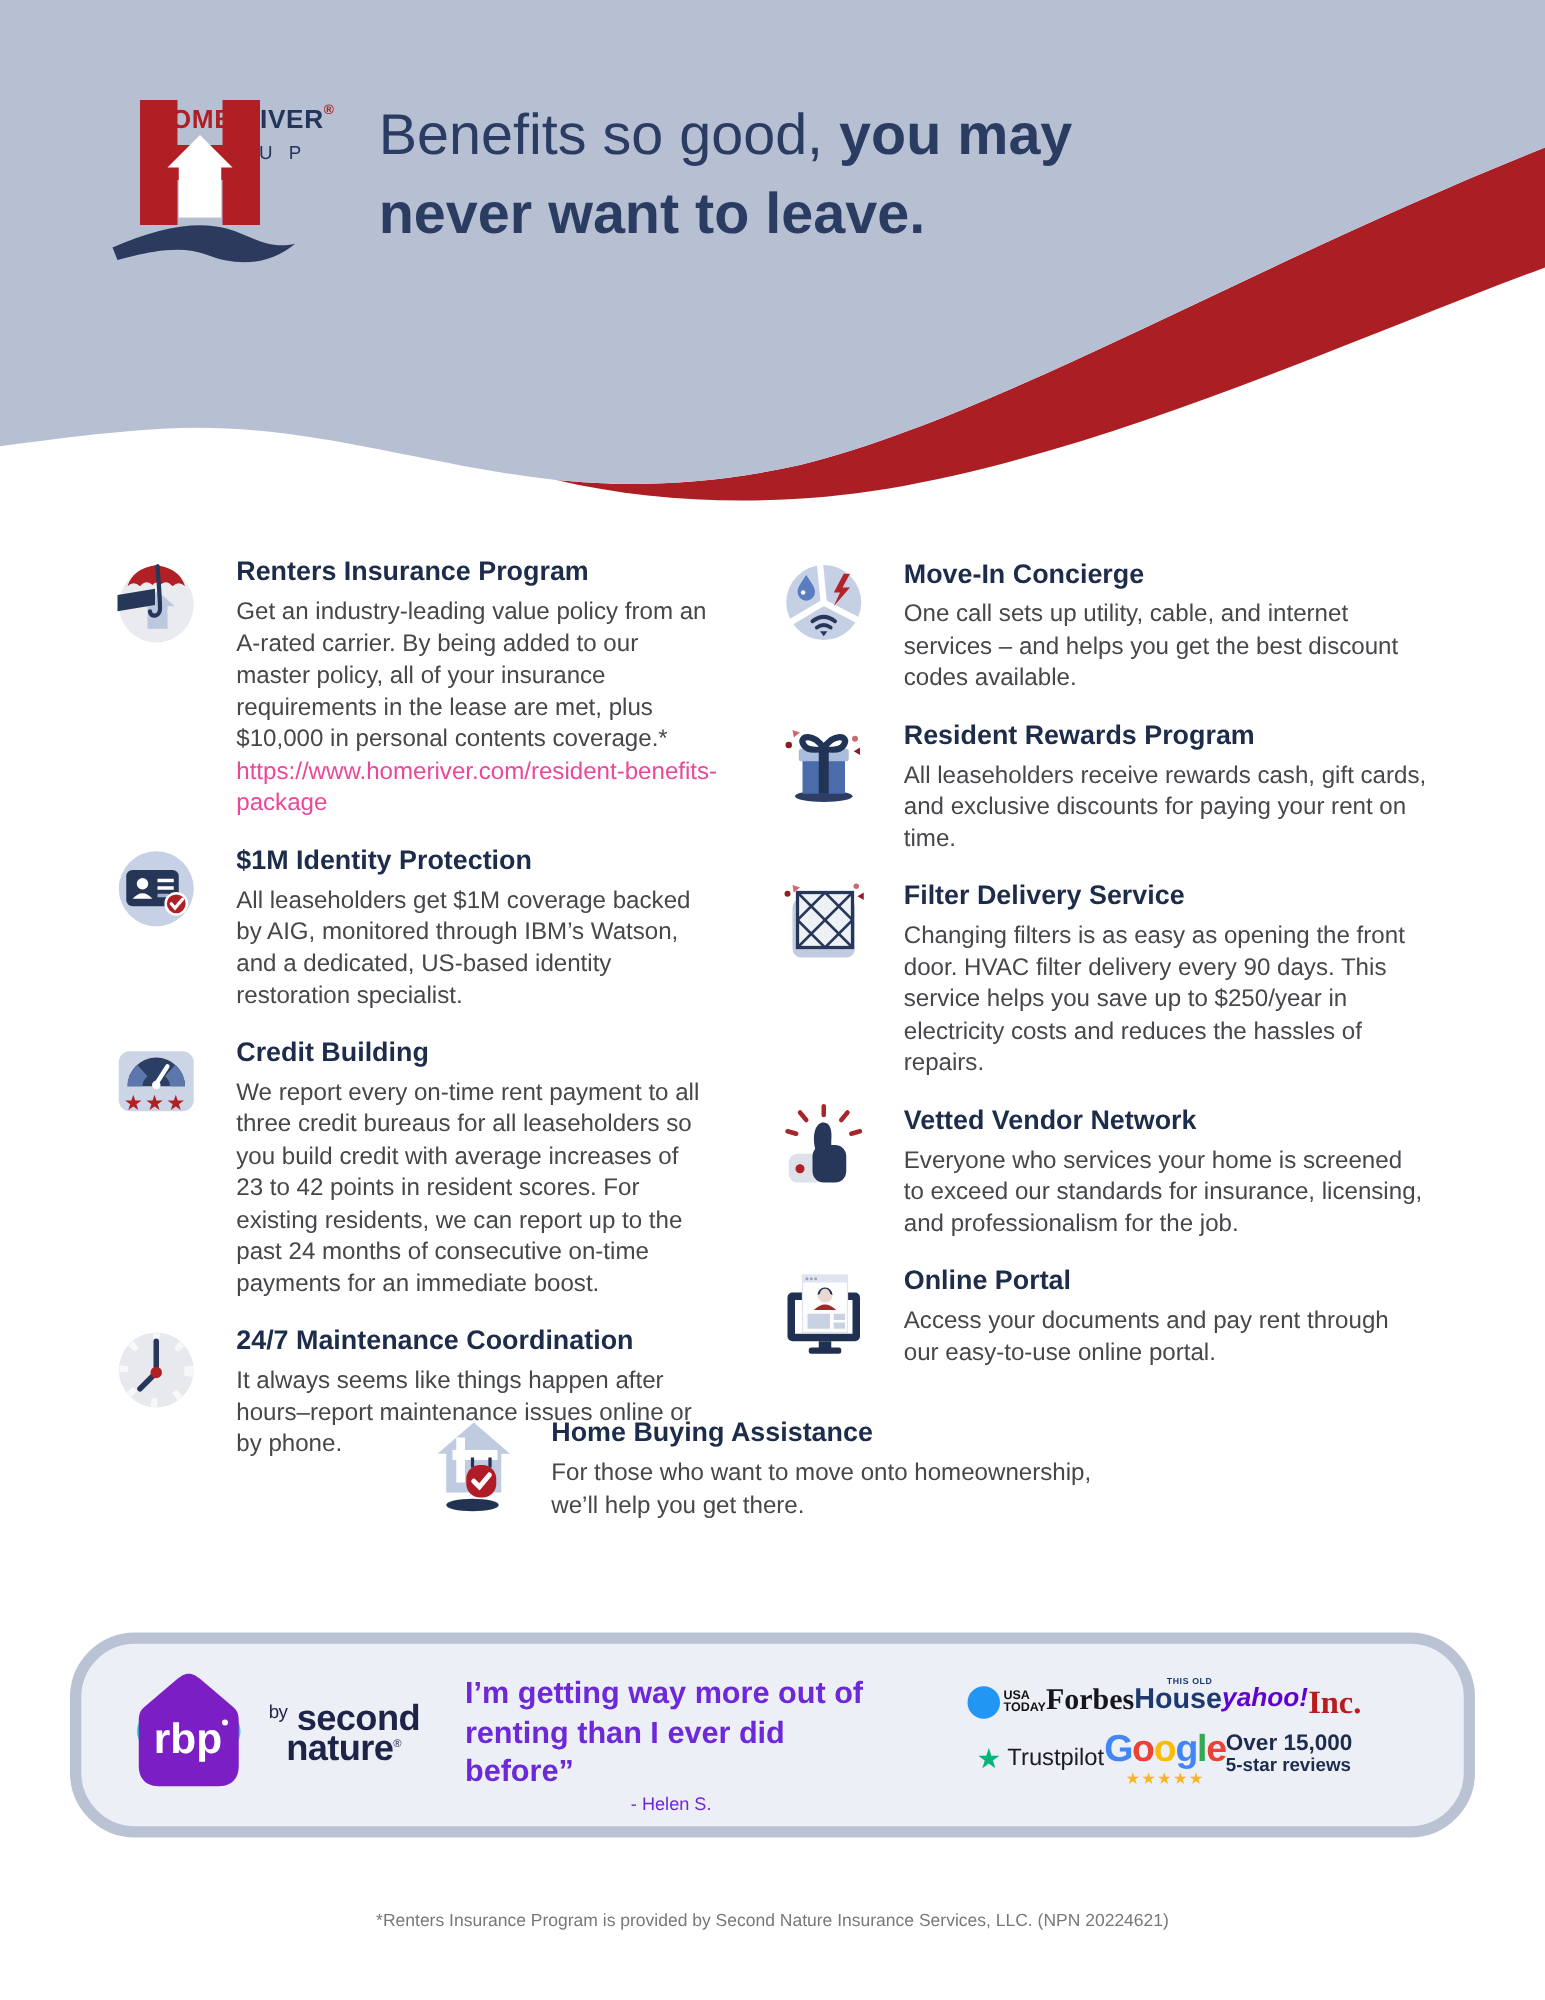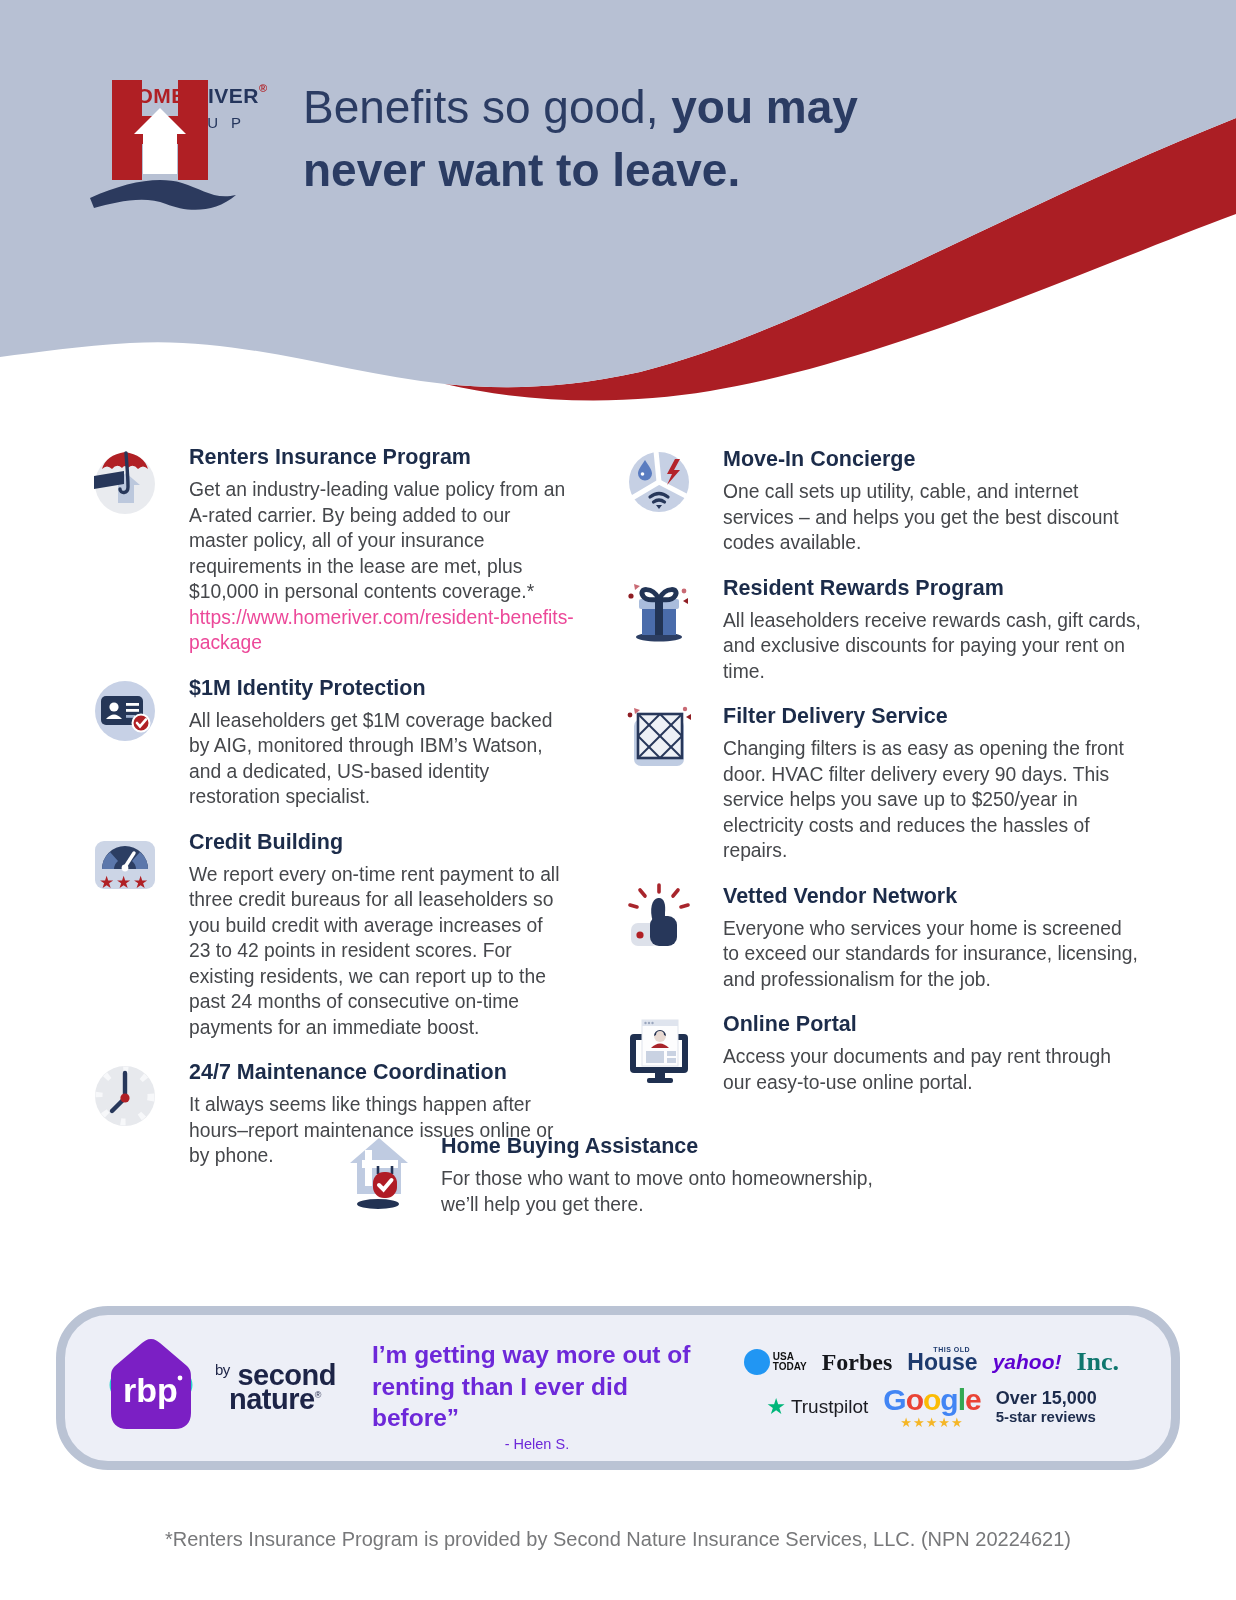--- a/index.html
+++ b/index.html
@@ -39,40 +39,40 @@
   .rbp-wrap{display:flex;align-items:center;gap:12px;flex:0 0 auto;}
   .sn-block{color:#1d2447;line-height:0.82;font-weight:bold;}
   .sn-by{font-size:15px;font-weight:normal;vertical-align:top;color:#1d2447;}
   .sn-l1{font-size:29px;letter-spacing:-0.5px;text-align:center;}
   .sn-l2{font-size:29px;margin-left:14px;letter-spacing:-0.5px;}
   .sn-reg{font-size:9px;vertical-align:super;font-weight:normal;}
   .quote{flex:0 0 330px;margin-left:12px;color:#6d28d9;margin-top:15px;}
   .quote-line{font-size:24.5px;font-weight:bold;line-height:1.28;}
   .quote-attr{font-size:14.5px;text-align:center;margin-top:2px;font-weight:normal;}
   .media{flex:1;display:flex;flex-direction:column;gap:8px;align-items:center;}
-  .media-row{display:flex;align-items:center;gap:15px;}
+  .media-row{display:flex;gap:0;}
   .usat{display:flex;align-items:center;gap:3px;}
   .usat-ball{width:26px;height:26px;border-radius:50%;background:#2196f3;}
   .usat-txt{font-size:10px;font-weight:bold;color:#111;line-height:1;}
   .forbes{font-family:"Liberation Serif",serif;font-weight:bold;font-size:24px;color:#15171c;}
   .toh{position:relative;color:#1d3a6e;font-weight:bold;font-size:23px;line-height:1;}
   .toh-small{position:absolute;top:-5px;left:26px;font-size:7px;letter-spacing:0.5px;}
   .yahoo{color:#5f01d1;font-weight:bold;font-size:21px;font-style:italic;}
-  .inc{font-family:"Liberation Serif",serif;font-weight:900;font-size:26px;color:#0f766e;}
+  .inc{font-family:"Liberation Serif",serif;font-weight:900;font-size:26px;color:#b91c1c;}
   .tp{display:flex;align-items:center;gap:5px;font-size:19px;color:#1b1b21;}
   .tp-star{color:#00b67a;font-size:22px;line-height:1;}
   .google{display:flex;flex-direction:column;align-items:center;line-height:1;}
   .google-word{font-size:30px;font-weight:bold;letter-spacing:-1px;}
   .g-blue{color:#4285F4;} .g-red{color:#EA4335;} .g-yellow{color:#FBBC05;} .g-green{color:#34A853;}
   .google-stars{color:#f5b627;font-size:13px;letter-spacing:1px;margin-top:1px;}
   .reviews{color:#1d2c4d;font-weight:bold;line-height:1.1;}
   .rev-1{font-size:18px;} .rev-2{font-size:15px;}
 
   .footer{position:absolute;left:0;top:1528px;width:1236px;text-align:center;
-          font-size:20px;color:#77787a;}
+          font-size:14px;color:#77787a;}
 </style>
 </head>
 <body>
 
 <div class="page">
 
   <div class="header">
     <svg width="1236" height="470" viewBox="0 0 1236 470">
 
       <path d="M1236,118 C1000,212 800,332 640,372 C560,390 495,389 445,384

